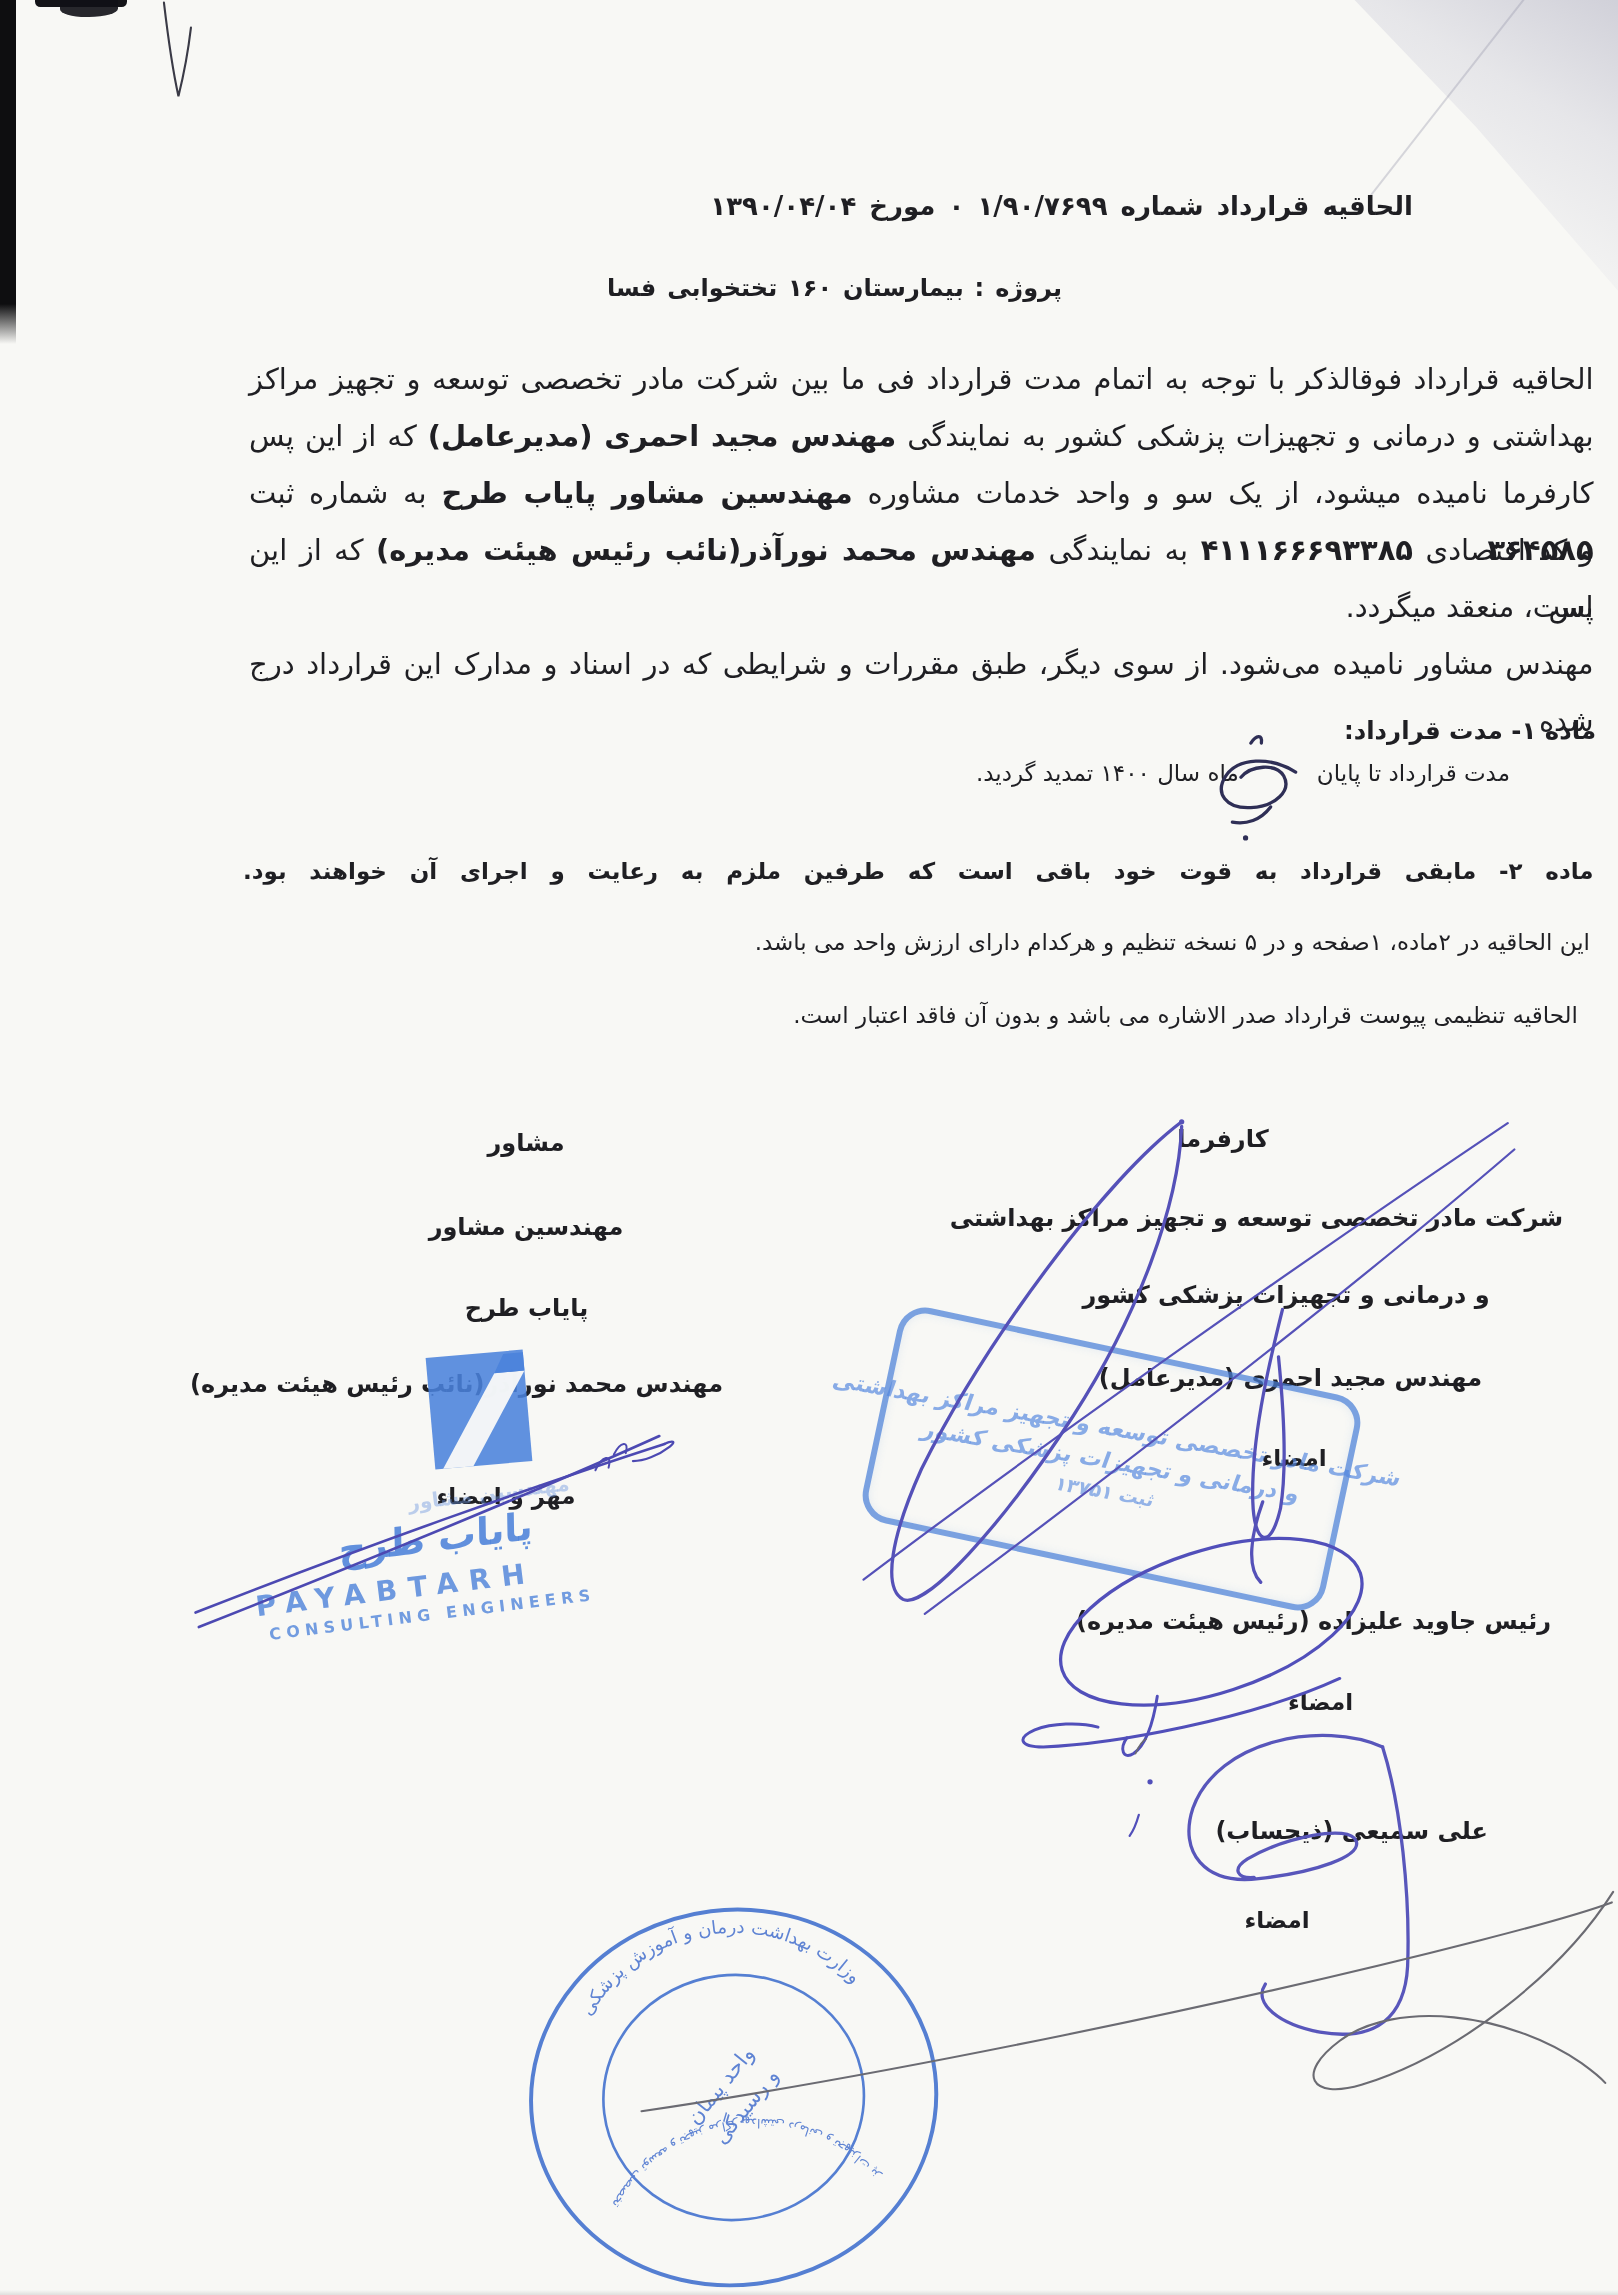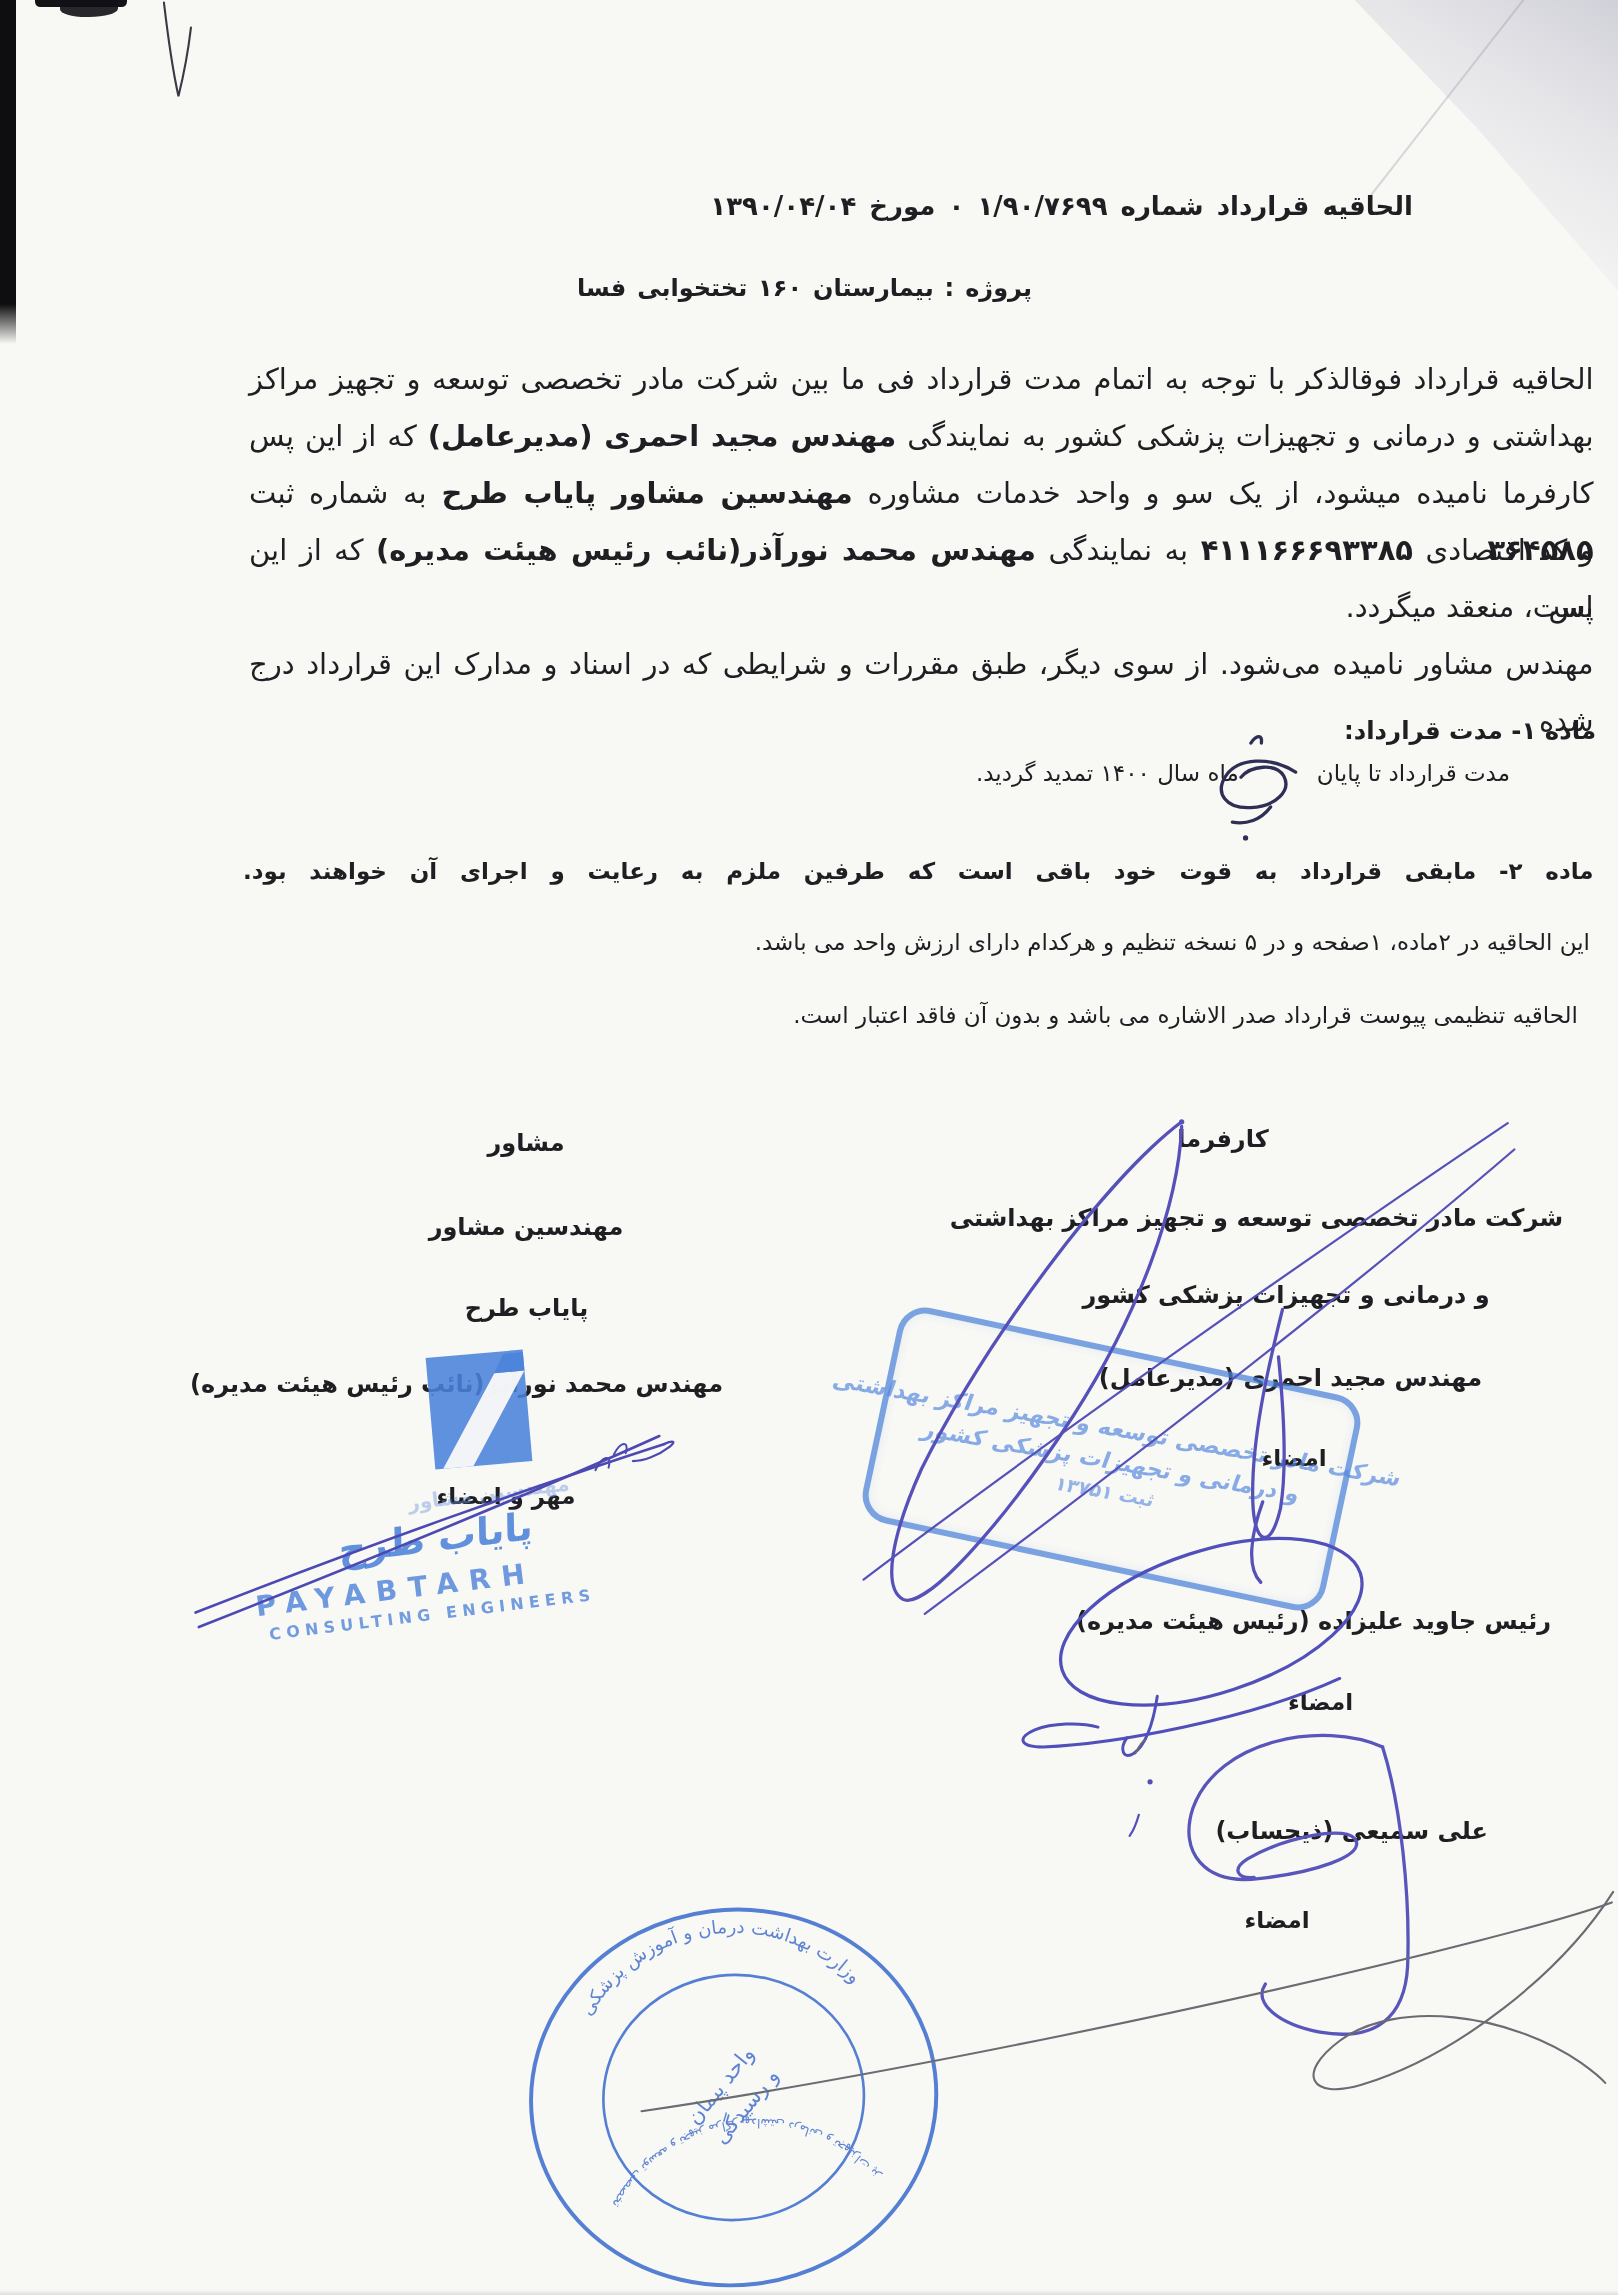--- a/index.html
+++ b/index.html
@@ -77,21 +77,21 @@
 
   <div class="edge-strip"></div>
   <div class="edge-strip-fade"></div>
   <div class="top-smear"></div>
   <div class="top-blob"></div>
   <div class="crease"></div>
   <div class="crease-line"></div>
   <div class="bottom-shade"></div>
 
   <div class="t header1" style="right:205px;top:190px;">الحاقیه قرارداد شماره ۱/۹۰/۷۶۹۹ ۰ مورخ ۱۳۹۰/۰۴/۰۴</div>
-  <div class="t header2" style="right:586px;top:273px;">پروژه : بیمارستان ۱۶۰ تختخوابی فسا</div>
+  <div class="t header2" style="right:556px;top:273px;">پروژه : بیمارستان ۱۶۰ تختخوابی فسا</div>
 
   <div class="para">
       <div class="para-line"><span>الحاقیه قرارداد فوقالذکر با توجه به اتمام مدت قرارداد فی ما بین شرکت مادر تخصصی توسعه و تجهیز مراکز</span></div>
       <div class="para-line"><span>بهداشتی و درمانی و تجهیزات پزشکی کشور به نمایندگی </span><span class="b">مهندس مجید احمری (مدیرعامل)</span><span> که از این پس</span></div>
       <div class="para-line"><span>کارفرما نامیده میشود، از یک سو و واحد خدمات مشاوره </span><span class="b">مهندسین مشاور پایاب طرح</span><span> به شماره ثبت </span><span class="b">۳۶۴۵۸۵</span></div>
       <div class="para-line"><span>و کد اقتصادی </span><span class="b">۴۱۱۱۶۶۶۹۳۳۸۵</span><span> به نمایندگی </span><span class="b">مهندس محمد نورآذر(نائب رئیس هیئت مدیره)</span><span> که از این پس</span></div>
       <div class="para-line no-just"><span>است، منعقد میگردد.</span></div>
       <div class="para-line"><span>مهندس مشاور نامیده می‌شود. از سوی دیگر، طبق مقررات و شرایطی که در اسناد و مدارک این قرارداد درج شده</span></div>
     </div>
 

